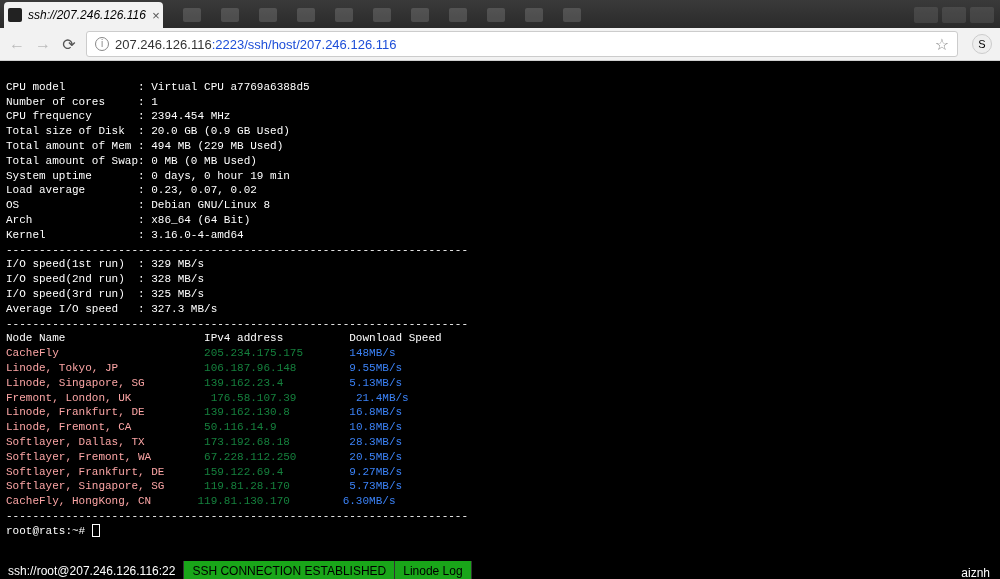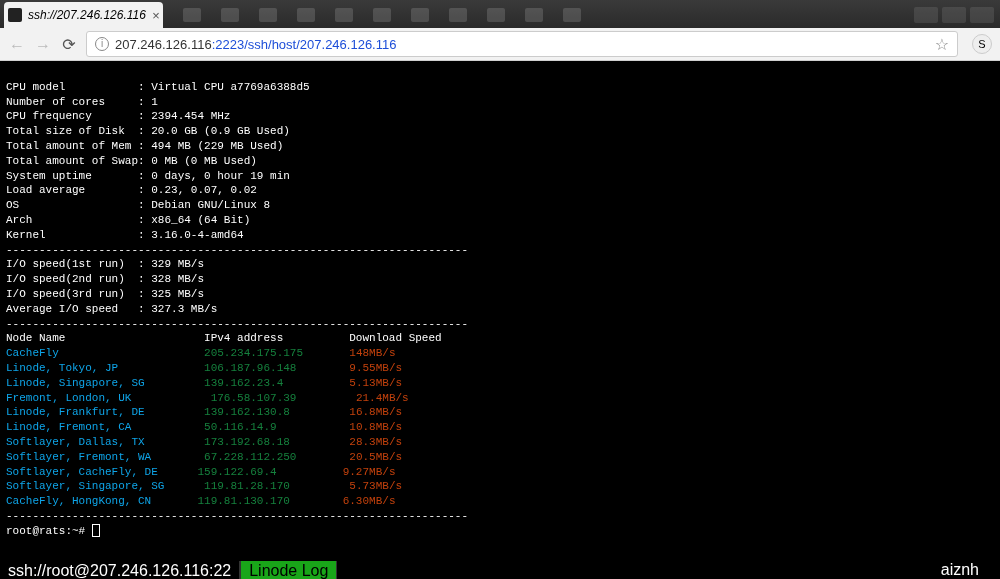--- a/index.html
+++ b/index.html
@@ -16,30 +16,30 @@
   .toolbar { display: flex; align-items: center; height: 32px; padding: 0 8px; gap: 8px; }
   .nav-btn { width: 18px; height: 18px; display: flex; align-items: center; justify-content: center; color: #555; cursor: pointer; font-size: 16px; }
   .nav-btn.disabled { color: #bbb; }
   .addr-bar { flex: 1; display: flex; align-items: center; height: 26px; border: 1px solid #ccc; border-radius: 3px; background: #fff; padding: 0 8px; font-size: 13px; color: #333; gap: 6px; }
   .addr-bar .info-icon { width: 14px; height: 14px; border: 1px solid #888; border-radius: 50%; font-size: 10px; line-height: 12px; text-align: center; color: #888; }
   .addr-bar .url-text { flex: 1; white-space: nowrap; overflow: hidden; }
   .addr-bar .url-text .muted { color: #1d4ed8; }
   .addr-bar .star { color: #888; font-size: 16px; cursor: pointer; }
   .om-btn { width: 20px; height: 20px; border-radius: 50%; background: #eee; border: 1px solid #ccc; font-size: 11px; text-align: center; line-height: 18px; margin-left: 6px; cursor:pointer;}
   .terminal-area { background: #000; height: calc(100% - 60px - 19px); overflow: hidden; font-family: "Consolas", "Courier New", monospace; font-size: 11px; line-height: 14.8px; color: #fff; padding: 4px 6px; white-space: pre; letter-spacing: 0; }
-  .yel { color: #0ea5e9; }
+  .yel { color: #fca5a5; }
   .grn { color: #15803d; }
-  .red { color: #c2410c; }
+  .red { color: #3b82f6; }
   .cursor-block { display: inline-block; width: 8px; height: 13px; border: 1px solid #fff; vertical-align: text-bottom; }
-  .status-bar { height: 19px; background: #000; display: flex; align-items: flex-start; font-size: 16px; color: #fff; font-family: Arial, sans-serif; }
+  .status-bar { height: 19px; background: #000; display: flex; align-items: flex-end; font-size: 12px; color: #fff; font-family: Arial, sans-serif; }
   .status-seg { padding: 0 8px; height: 100%; display: flex; align-items: center; }
   .status-seg.green { background: #19a619; color: #000; font-weight: 500; }
   .status-sep { width: 1px; height: 100%; background: #333; }
   .status-spacer { flex: 1; }
-  .watermark { color: #fff; padding-right: 21px; }
+  .watermark { color: #fff; padding-right: 10px; }
 </style>
 </head>
 <body>
 
 <div class="browser-chrome">
   <div class="tab-strip">
     <div class="tab">
       <span class="favicon"></span>
       <span>ssh://207.246.126.116</span>
       <span class="tab-close">×</span>
@@ -96,28 +96,29 @@
 ----------------------------------------------------------------------
 Node Name                     IPv4 address          Download Speed
 <span class="yel">CacheFly                      </span><span class="grn">205.234.175.175       </span><span class="red">148MB/s</span>
 <span class="yel">Linode, Tokyo, JP             </span><span class="grn">106.187.96.148        </span><span class="red">9.55MB/s</span>
 <span class="yel">Linode, Singapore, SG         </span><span class="grn">139.162.23.4          </span><span class="red">5.13MB/s</span>
 <span class="yel">Fremont, London, UK            </span><span class="grn">176.58.107.39         </span><span class="red">21.4MB/s</span>
 <span class="yel">Linode, Frankfurt, DE         </span><span class="grn">139.162.130.8         </span><span class="red">16.8MB/s</span>
 <span class="yel">Linode, Fremont, CA           </span><span class="grn">50.116.14.9           </span><span class="red">10.8MB/s</span>
 <span class="yel">Softlayer, Dallas, TX         </span><span class="grn">173.192.68.18         </span><span class="red">28.3MB/s</span>
 <span class="yel">Softlayer, Fremont, WA        </span><span class="grn">67.228.112.250        </span><span class="red">20.5MB/s</span>
-<span class="yel">Softlayer, CacheFly, DE      </span><span class="grn">159.122.69.4          </span><span class="red">9.27MB/s</span>
+<span class="yel">Softlayer, Frankfurt, DE      </span><span class="grn">159.122.69.4          </span><span class="red">9.27MB/s</span>
 <span class="yel">Softlayer, Singapore, SG      </span><span class="grn">119.81.28.170         </span><span class="red">5.73MB/s</span>
 <span class="yel">CacheFly, HongKong, CN       </span><span class="grn">119.81.130.170        </span><span class="red">6.30MB/s</span>
 ----------------------------------------------------------------------
 root@rats:~# <span class="cursor-block"></span>
 </div>
 
 <div class="status-bar">
   <div class="status-seg">ssh://root@207.246.126.116:22</div>
   <div class="status-sep"></div>
+  <div class="status-seg green">SSH CONNECTION ESTABLISHED</div>
   <div class="status-sep"></div>
   <div class="status-seg green">Linode Log</div>
   <div class="status-sep"></div>
   <div class="status-spacer"></div>
   <div class="watermark">aiznh</div>
 </div>
 
 </body></html>

